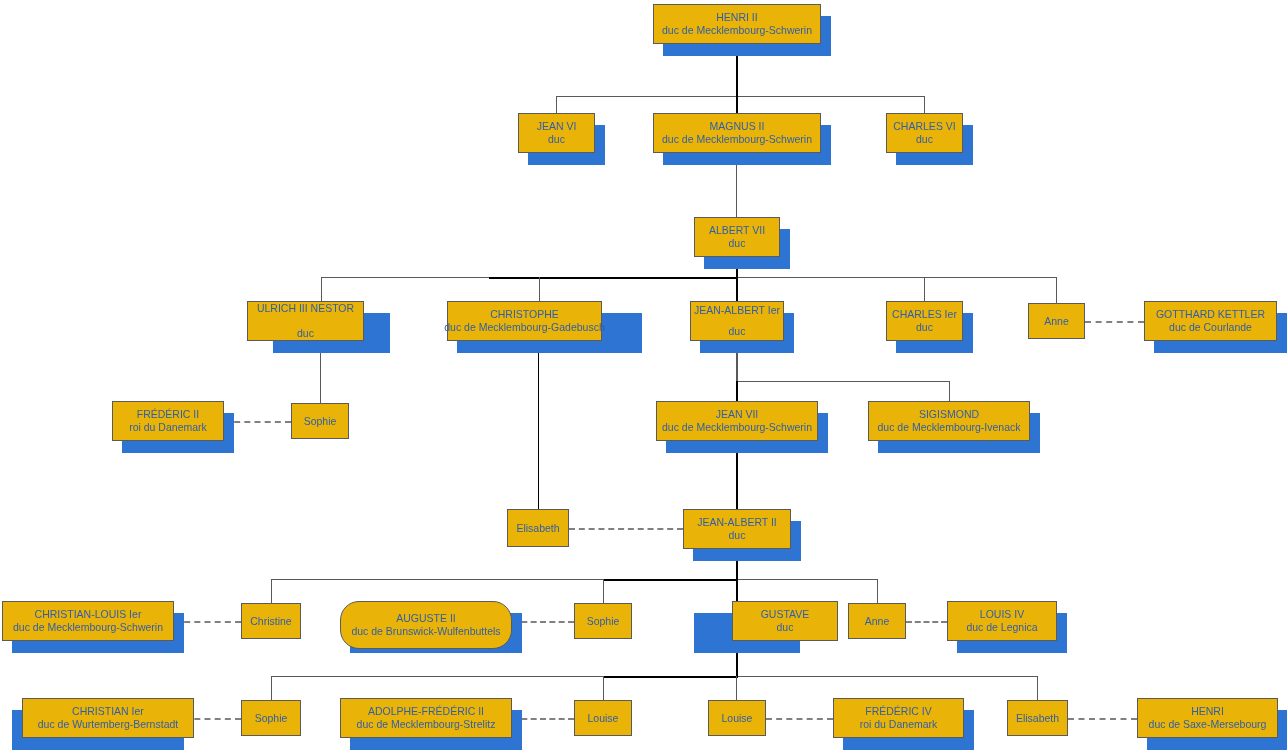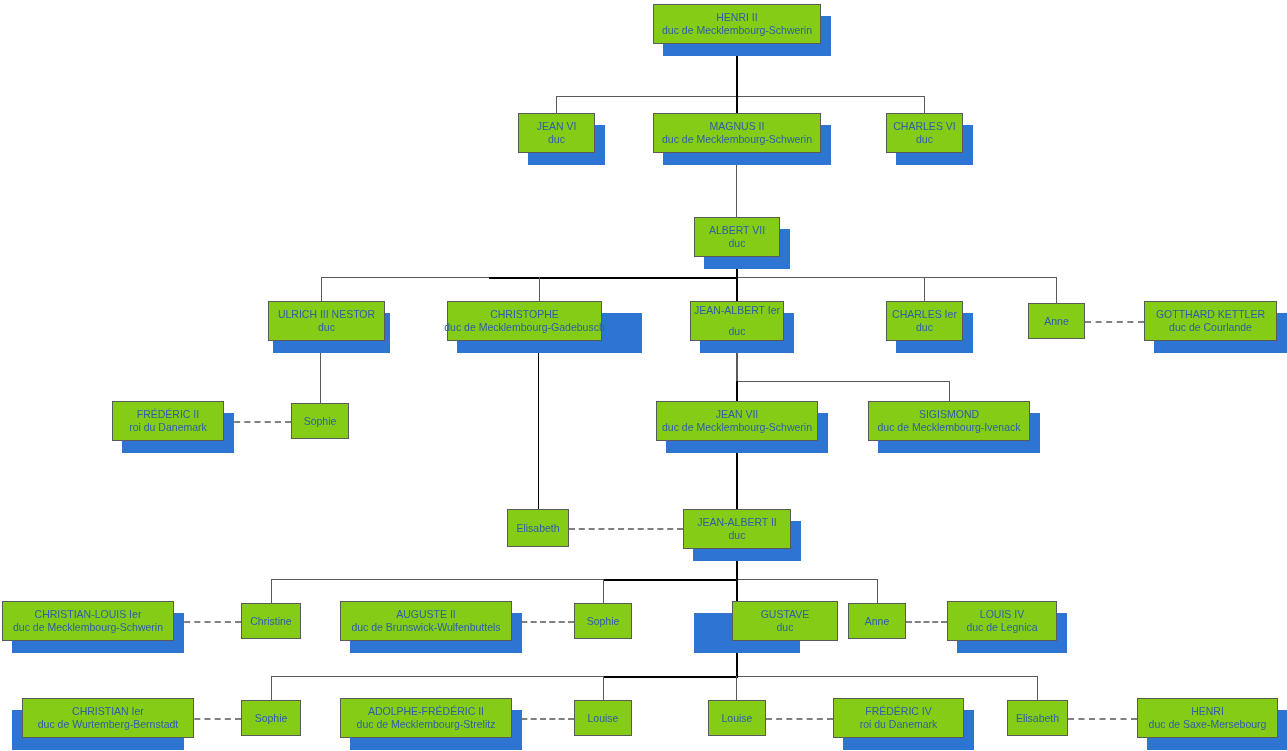--- a/index.html
+++ b/index.html
@@ -7,21 +7,21 @@
   #canvas{position:relative;width:1287px;height:751px;background:#ffffff;overflow:hidden;}
 
   
   .ln{position:absolute;background:#595959;}
   .ln.thick{background:#000000;}
 
   .dash{position:absolute;height:0;border-top:2px dashed #808080;}
 
   
   .node{position:absolute;box-sizing:border-box;border:1.5px solid #5a5a5a;
-        background:#84cc16;color:#2f5fa8;display:flex;flex-direction:column;
+        background:#eab308;color:#2f5fa8;display:flex;flex-direction:column;
         align-items:center;justify-content:center;text-align:center;
         font-size:10.5px;line-height:13px;z-index:5;}
   .node .l1{white-space:nowrap;}
   .node .l2{white-space:nowrap;}
   .shadow{position:absolute;background:#2e74d3;z-index:2;}
 </style>
 </head>
 <body>
 
 <div id="canvas">
@@ -102,21 +102,21 @@
       <div class="node" style="left: 886px; top: 113px; width: 77px; height: 40px;">
         <div class="l1">CHARLES VI</div>
         <div class="l2">duc</div>
       </div>
       <div class="shadow" style="left: 704px; top: 229px; width: 86px; height: 40px;"></div>
       <div class="node" style="left: 694px; top: 217px; width: 86px; height: 40px;">
         <div class="l1">ALBERT VII</div>
         <div class="l2">duc</div>
       </div>
       <div class="shadow" style="left: 273px; top: 313px; width: 117px; height: 40px;"></div>
-      <div class="node" style="left: 268px; top: 301px; width: 117px; height: 40px;">
+      <div class="node" style="left: 247px; top: 301px; width: 117px; height: 40px; justify-content: space-between;">
         <div class="l1">ULRICH III NESTOR</div>
         <div class="l2">duc</div>
       </div>
       <div class="shadow" style="left: 457px; top: 313px; width: 185px; height: 40px;"></div>
       <div class="node" style="left: 447px; top: 301px; width: 155px; height: 40px;">
         <div class="l1">CHRISTOPHE</div>
         <div class="l2">duc de Mecklembourg-Gadebusch</div>
       </div>
       <div class="shadow" style="left: 700px; top: 313px; width: 94px; height: 40px;"></div>
       <div class="node" style="left: 690px; top: 301px; width: 94px; height: 40px; gap: 8px;">
@@ -164,21 +164,21 @@
       </div>
       <div class="shadow" style="left: 12px; top: 613px; width: 172px; height: 40px;"></div>
       <div class="node" style="left: 2px; top: 601px; width: 172px; height: 40px;">
         <div class="l1">CHRISTIAN-LOUIS Ier</div>
         <div class="l2">duc de Mecklembourg-Schwerin</div>
       </div>
       <div class="node" style="left: 241px; top: 603px; width: 60px; height: 36px;">
         <div class="l1">Christine</div>
       </div>
       <div class="shadow" style="left: 350px; top: 613px; width: 172px; height: 40px;"></div>
-      <div class="node" style="left: 340px; top: 601px; width: 172px; height: 40px;">
+      <div class="node" style="left: 340px; top: 601px; width: 172px; height: 48px; border-radius: 19px;">
         <div class="l1">AUGUSTE II</div>
         <div class="l2">duc de Brunswick-Wulfenbuttels</div>
       </div>
       <div class="node" style="left: 574px; top: 603px; width: 58px; height: 36px;">
         <div class="l1">Sophie</div>
       </div>
       <div class="shadow" style="left: 694px; top: 613px; width: 106px; height: 40px;"></div>
       <div class="node" style="left: 684px; top: 601px; width: 106px; height: 40px; margin-left: 48px;">
         <div class="l1">GUSTAVE</div>
         <div class="l2">duc</div>

